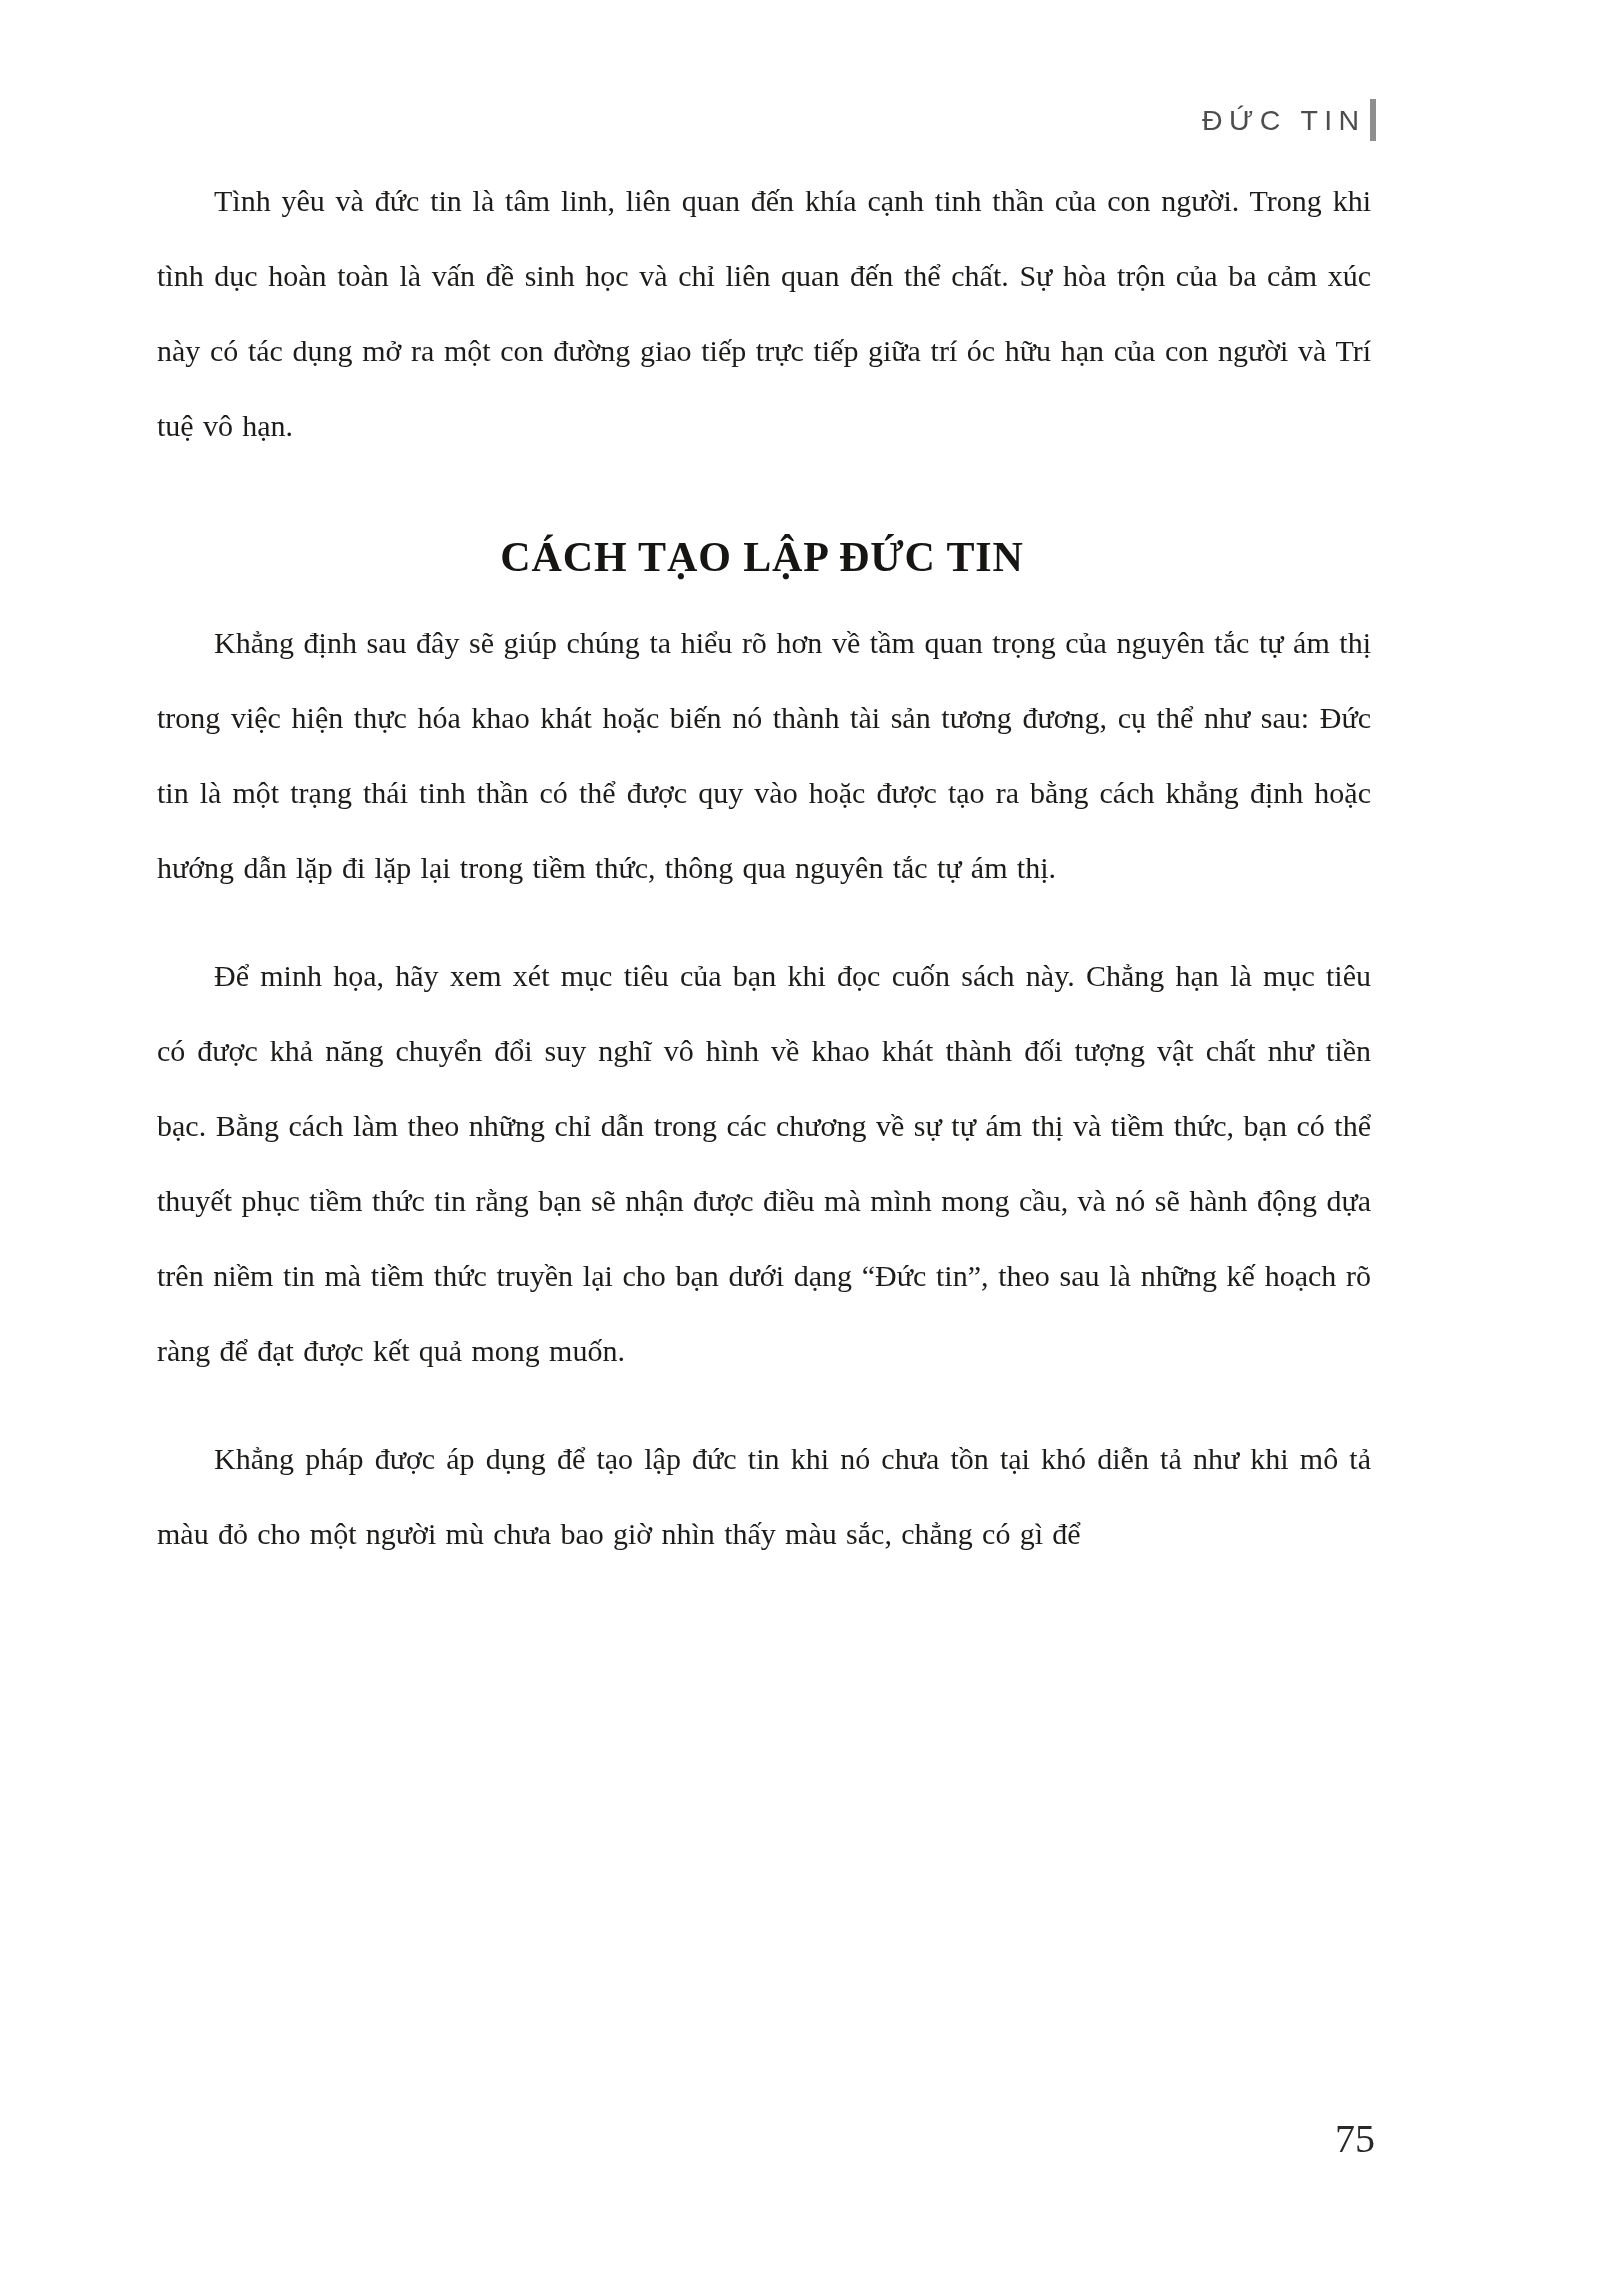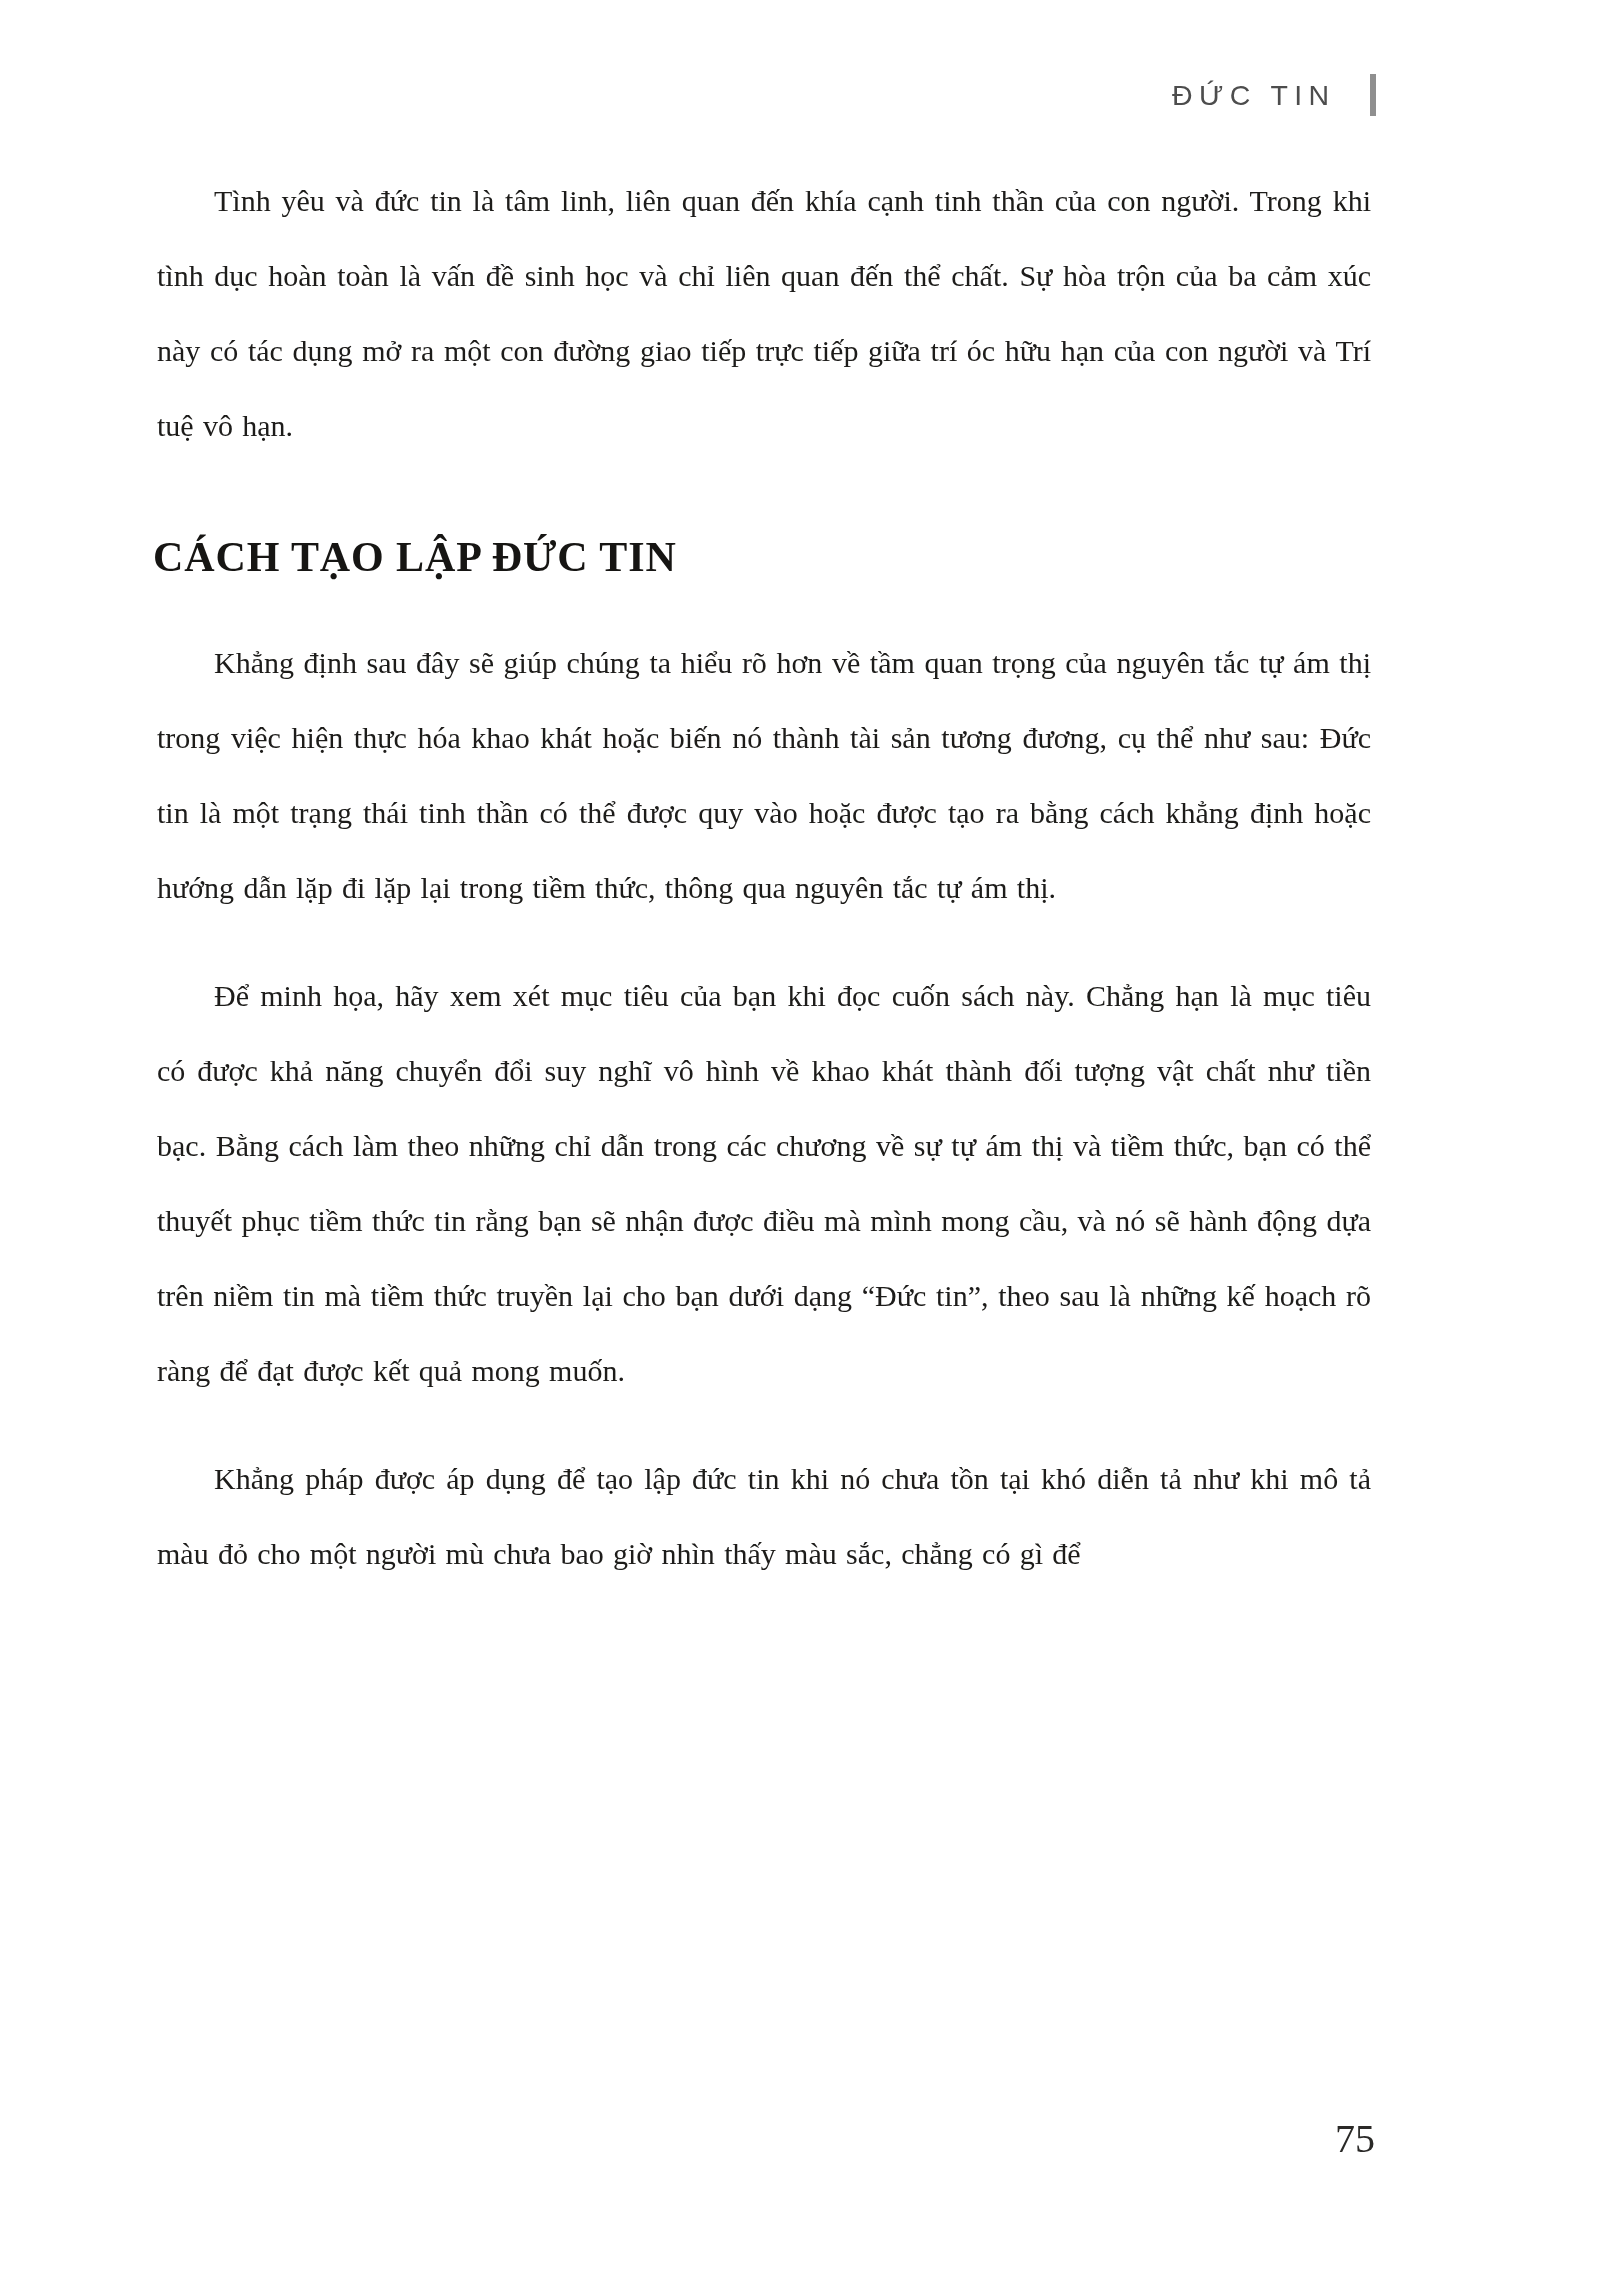--- a/index.html
+++ b/index.html
@@ -12,25 +12,25 @@
       width: 1606px;
       height: 2289px;
       background: #ffffff;
       color: #1d1c1a;
       font-family: "Liberation Serif", "DejaVu Serif", serif;
       overflow: hidden;
       box-sizing: border-box;
     }
     .running-head {
       position: absolute;
-      top: 74px;
+      top: 99px;
       right: 230px;
       display: flex;
       align-items: center;
-      gap: 34px;
+      gap: 4px;
     }
     .running-title {
       font-family: "Liberation Sans", "DejaVu Sans", sans-serif;
       font-size: 28.5px;
       font-weight: 400;
       letter-spacing: 6.4px;
       color: #4d4d4d;
       white-space: nowrap;
     }
     .head-rule {
@@ -48,23 +48,23 @@
       font-size: 30px;
       line-height: 75px;
       text-align: justify;
       text-indent: 57px;
       margin: 0 0 33px 4px;
       word-spacing: 1.8px;
     }
     h2.section {
       font-size: 42px;
       font-weight: bold;
-      text-align: left;
+      text-align: center;
       letter-spacing: 0.9px;
-      margin: 70px 0 44px 0;
+      margin: 70px 0 24px 0;
       color: #161513;
     }
     .page-number {
       position: absolute;
       right: 231px;
       bottom: 127px;
       font-size: 40px;
       color: #2a2927;
     }
   </style>

